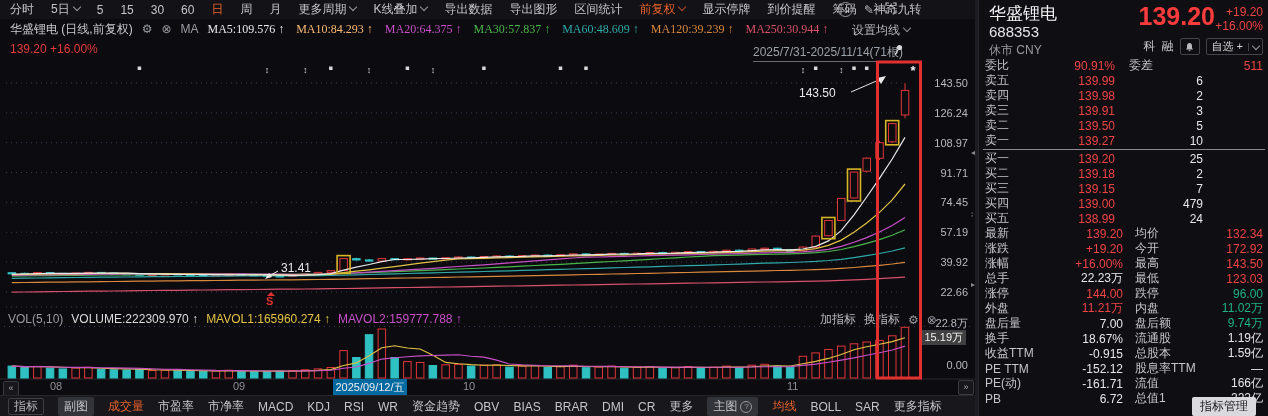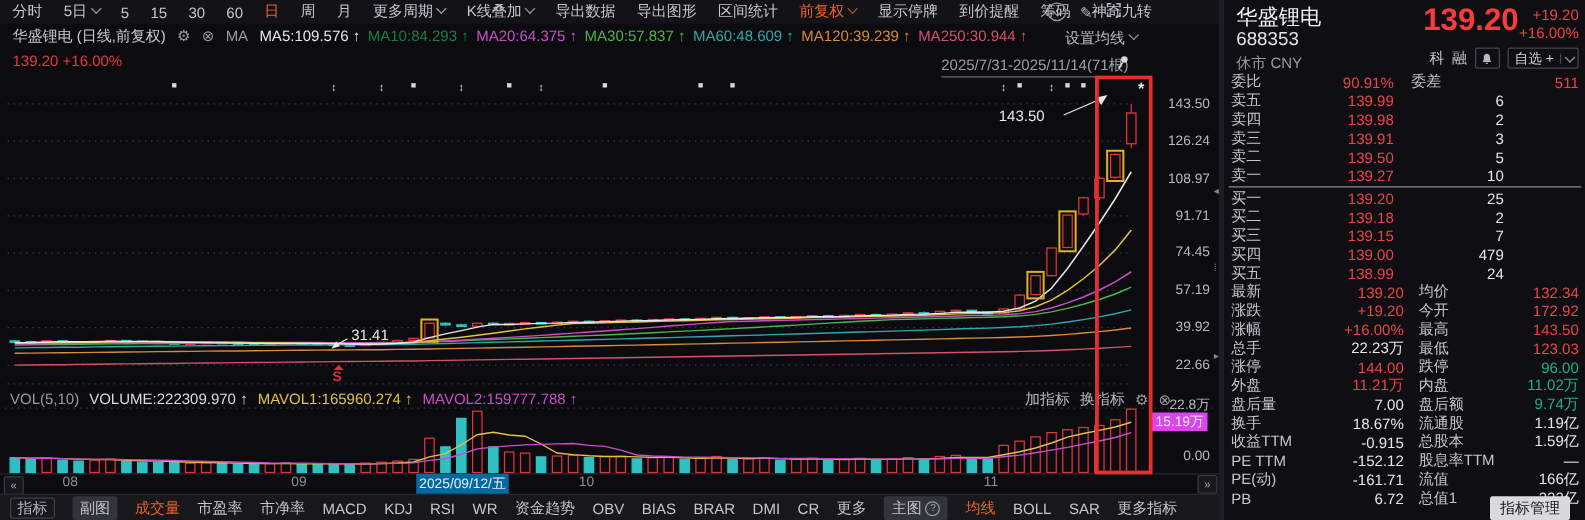--- a/index.html
+++ b/index.html
@@ -18,21 +18,21 @@
   
   #maheader{left:10px;top:21px;height:16px;display:flex;gap:9px;align-items:center;white-space:nowrap;}
   #settings-avg{left:852px;top:22px;color:#b9b9c0;cursor:pointer;}
   #date-range{left:753px;top:44px;color:#9aa0a8;border-bottom:1px solid #6a6a74;cursor:pointer;}
   #pin{left:893px;top:44px;}
   #price-badge{left:10px;top:42px;color:#e23b3b;}
   
   #chart-svg{left:0;top:0;z-index:5;pointer-events:none;}
   .ylab{position:absolute;left:910px;width:58px;text-align:right;color:#b8b8c0;font-size:11px;}
   .vlab{position:absolute;left:908px;width:60px;text-align:right;color:#b8b8c0;font-size:11px;}
-  .vlab.cur{background:#d946ef;color:#f0f0f0;width:auto;left:auto;right:302px;padding:0 3px;}
+  .vlab.cur{background:#404040;color:#f0f0f0;width:auto;left:auto;right:302px;padding:0 3px;}
   
   #volheader{left:8px;top:311px;height:15px;display:flex;gap:8px;align-items:center;white-space:nowrap;}
   #vol-tools{left:820px;top:311px;display:flex;gap:8px;align-items:center;color:#b9b9c0;}
   
   .xlab{position:absolute;top:380px;color:#8f8f98;font-size:11px;}
   .navbox{position:absolute;width:14px;height:13px;border:1px solid #3a3a42;color:#a8a8b0;font-size:9px;line-height:12px;text-align:center;border-radius:2px;background:#17171c;cursor:pointer;}
   #date-tip{position:absolute;left:333px;top:379px;width:74px;height:16px;background:#0369a1;color:#ededf0;font-size:11px;text-align:center;line-height:16px;z-index:6;}
   
   #tabbar{left:0;top:395px;width:975px;height:21px;background:#17171c;border-top:1px solid #26262c;display:flex;align-items:center;gap:14px;padding-left:8px;white-space:nowrap;}
   .tab{cursor:pointer;color:#c5c5cb;}
@@ -100,23 +100,23 @@
     <span><svg width="12" height="12" viewBox="0 0 12 12">
           <path d="M1 4V1h3M8 1h3v3M11 8v3H8M4 11H1V8" fill="none" stroke="#b9b9c0" stroke-width="1.2"></path>
         </svg></span>
   </div>
 
   <div class="abs" id="maheader">
     <span style="color:#c9c9cf">华盛锂电 (日线,前复权)</span>
     <span style="color:#9a9aa2">⚙</span>
     <span style="color:#9a9aa2">⊗</span>
     <span style="color:#9a9aa2">MA</span>
-    <span id="ma-items" style="display:flex;gap:6px;">
+    <span id="ma-items" style="display:flex;gap:12px;font-family:Liberation Serif, serif;">
         <span style="color: rgb(232, 232, 232);">MA5:109.576 ↑</span>
-        <span style="color: #15803d; text-align: center;">MA10:84.293 ↑</span>
+        <span style="color: #fdba74; text-align: center;">MA10:84.293 ↑</span>
         <span style="color: rgb(201, 79, 201);">MA20:64.375 ↑</span>
         <span style="color: rgb(73, 182, 73);">MA30:57.837 ↑</span>
         <span style="color: rgb(47, 168, 168);">MA60:48.609 ↑</span>
         <span style="color: rgb(217, 136, 60);">MA120:39.239 ↑</span>
         <span style="color: rgb(217, 80, 106);">MA250:30.944 ↑</span>
       </span>
   </div>
   <div class="abs" id="settings-avg"><span>设置均线</span><span class="crt"></span></div>
   <div class="abs" id="date-range">2025/7/31-2025/11/14(71根)</div>
   <div class="abs" id="pin"><svg width="11" height="12" viewBox="0 0 11 12">

